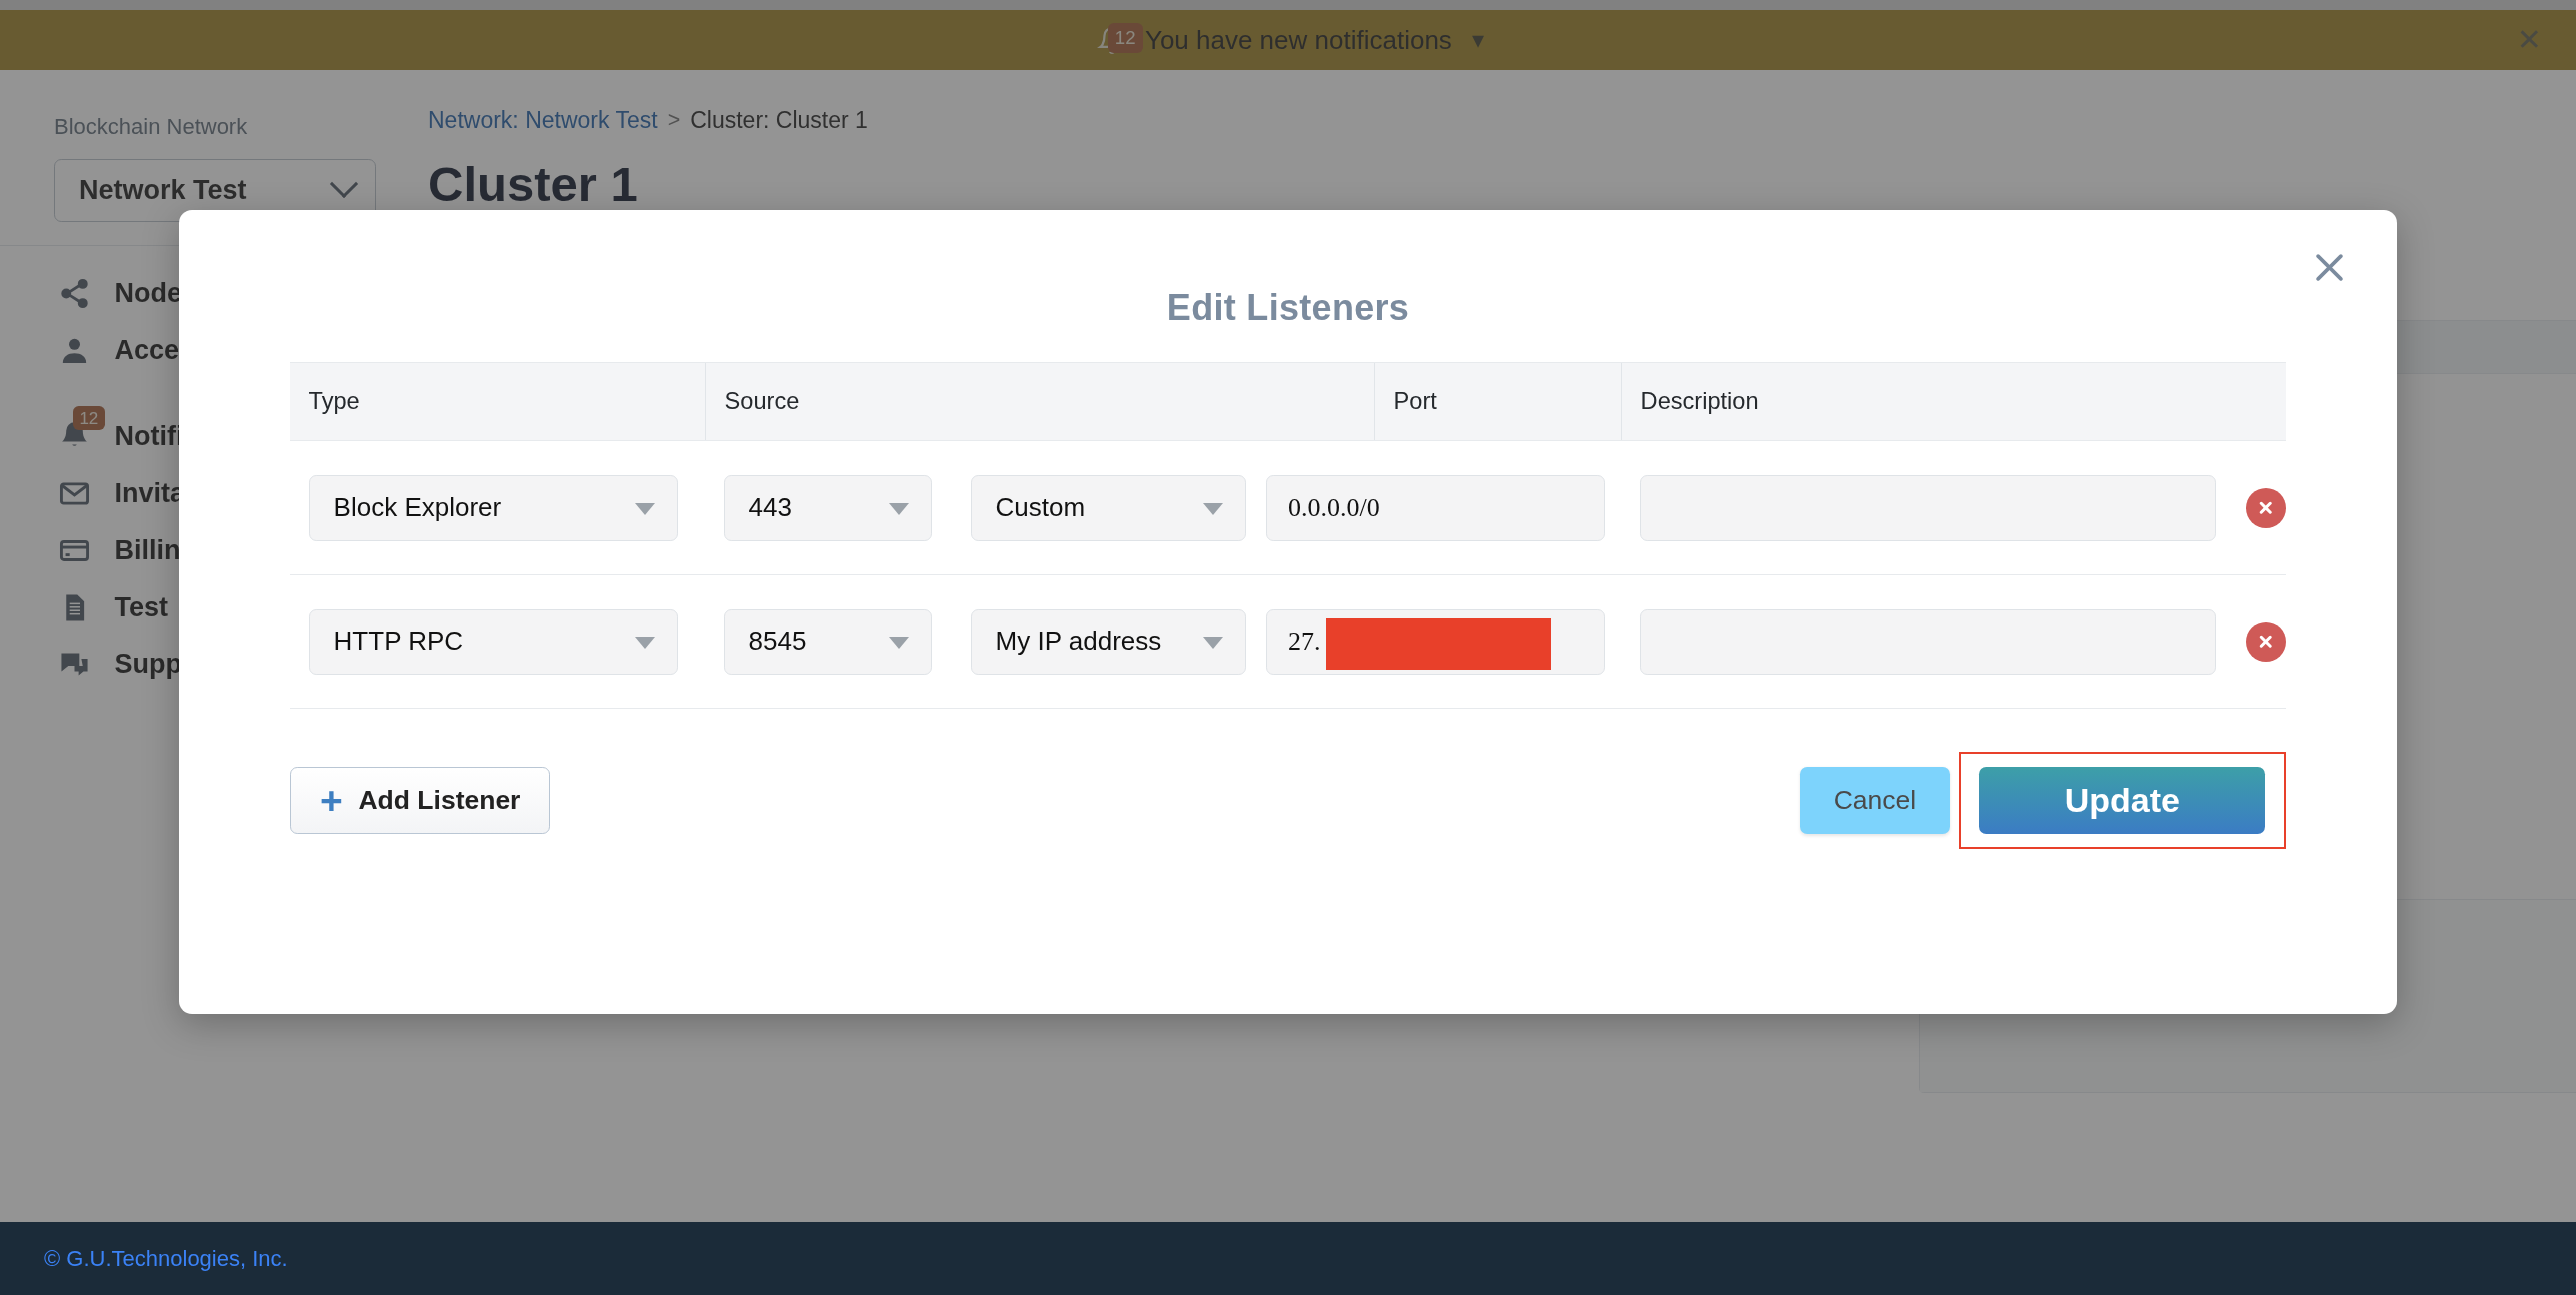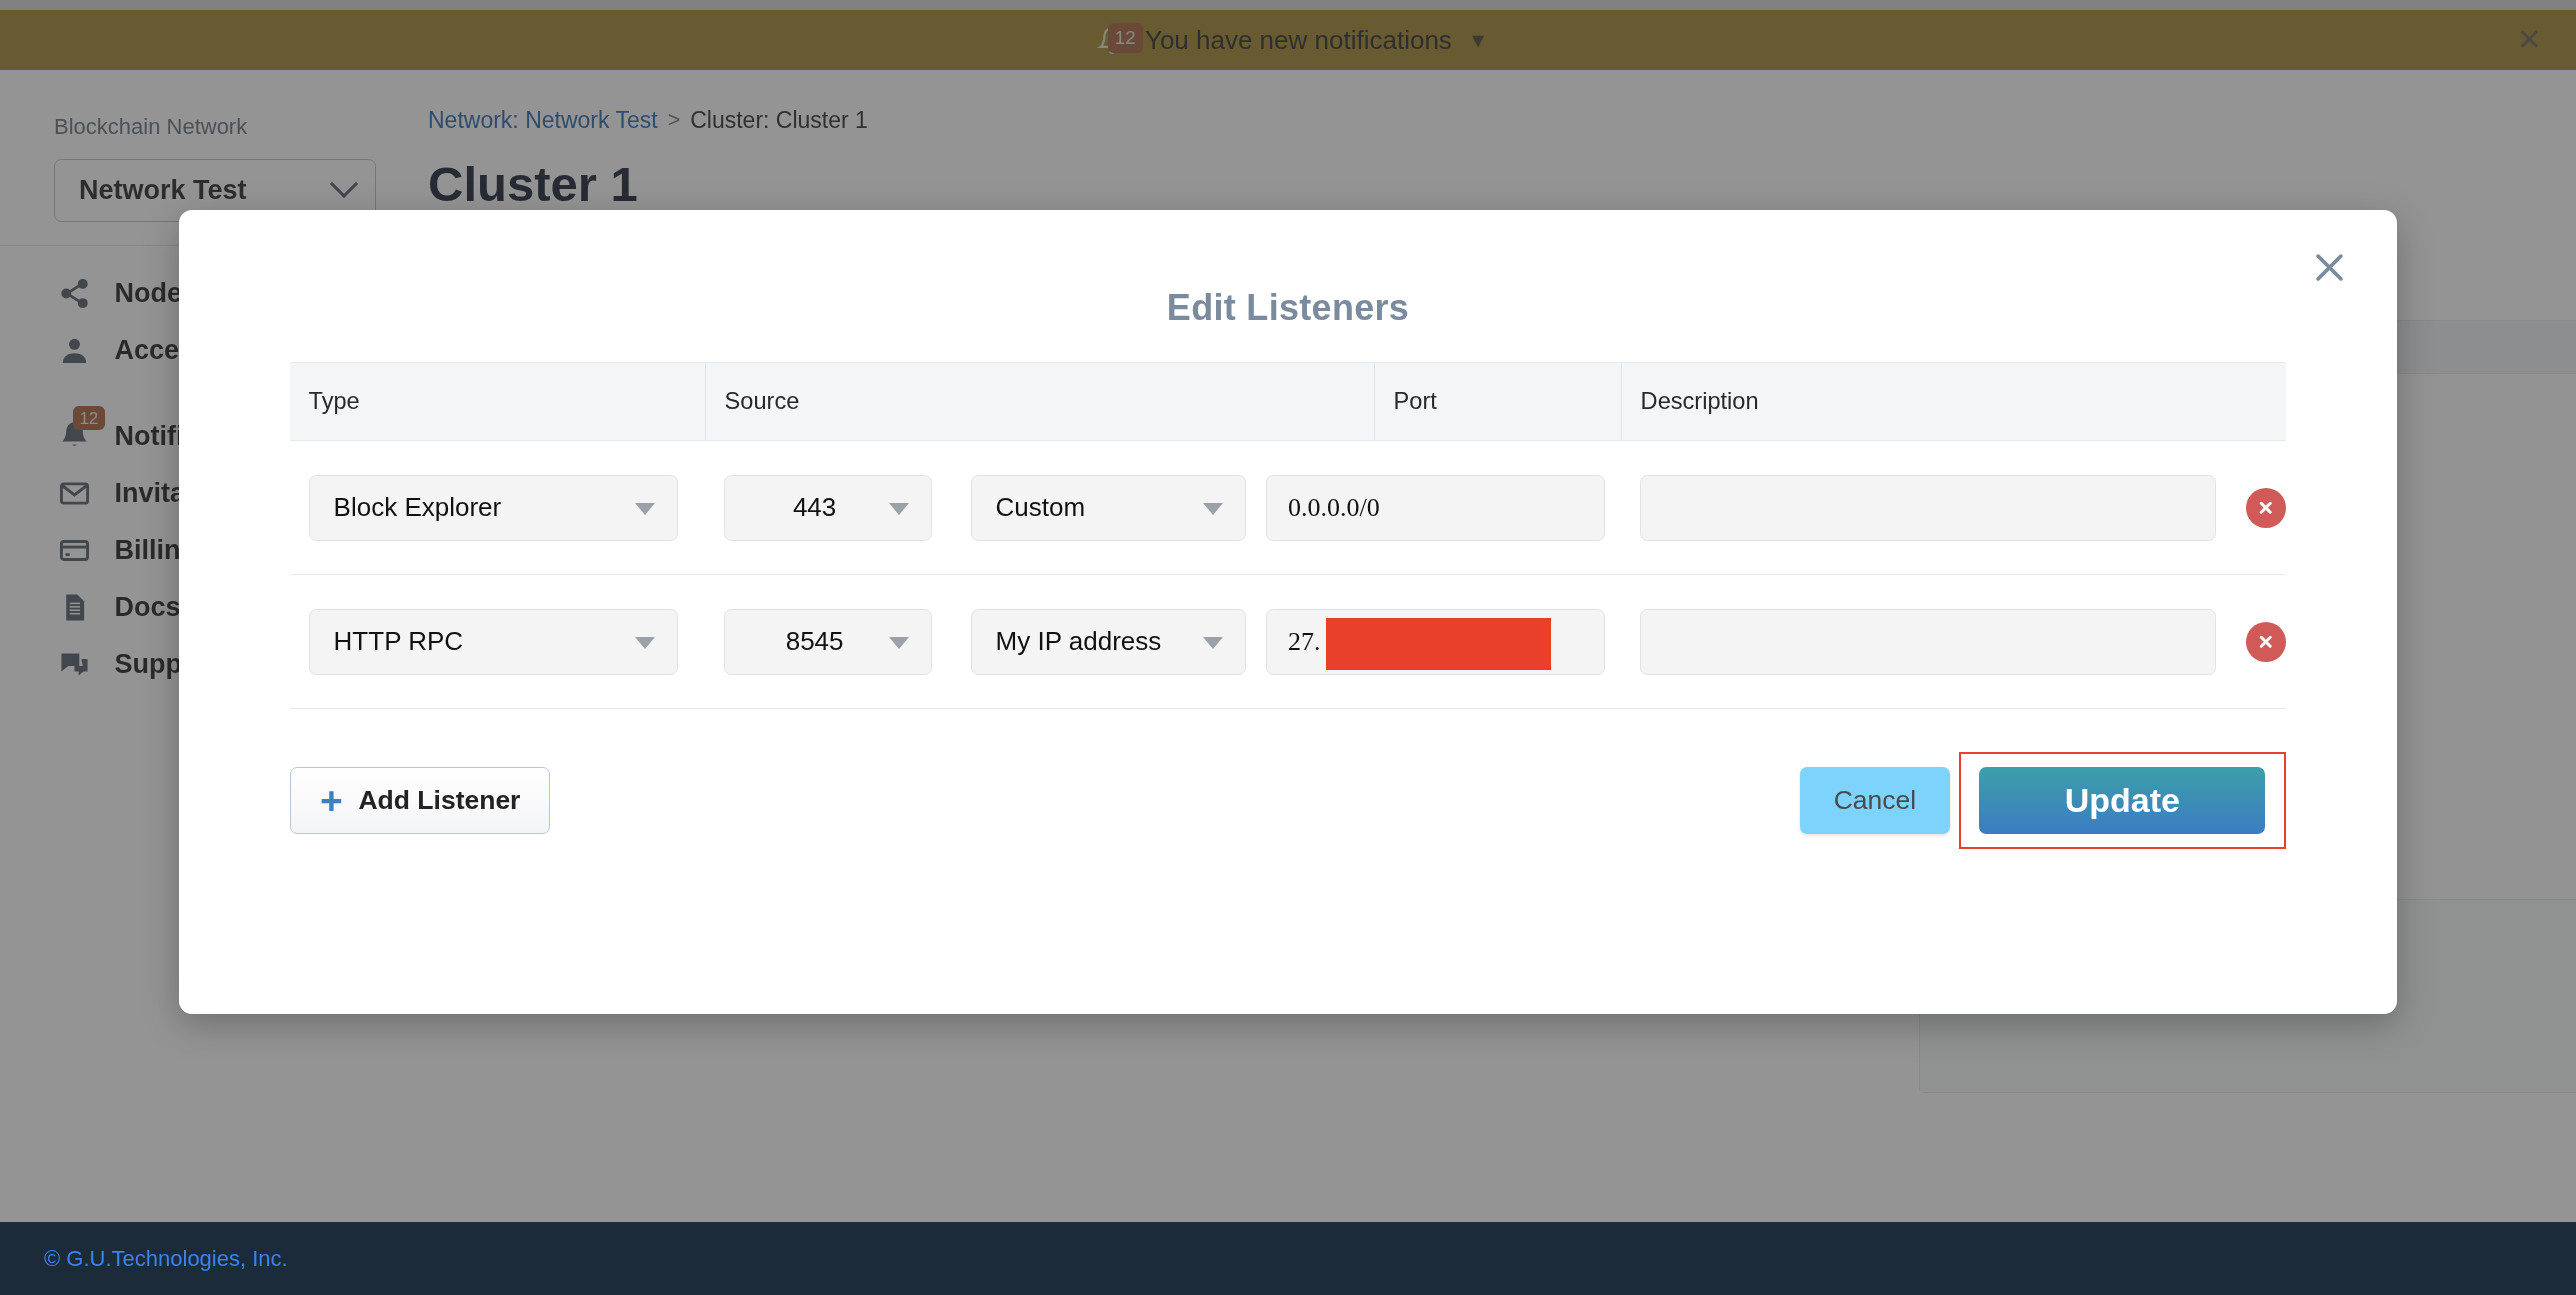--- a/index.html
+++ b/index.html
@@ -125,21 +125,21 @@
   .trow:last-of-type { border-bottom: 0.7px solid #e7eaed; }
   .cell { display: flex; align-items: center; padding-left: 18.6px; }
 
   .sel {
     position: relative; height: 66px; background: #f4f4f5;
     border: 0.7px solid #dfe3e7; border-radius: 7.2px;
     display: flex; align-items: center; padding: 0 50px 0 24px;
     font-size: 26px; color: #111;
   }
   .sel-type { width: 369px; }
-  .sel-port { width: 208px; justify-content: center; }
+  .sel-port { width: 208px; }
   .sel-src  { width: 275px; }
   .caret {
     position: absolute; right: 21.5px; top: 50%;
     width: 0; height: 0; margin-top: -4.3px;
     border-left: 10.7px solid transparent; border-right: 10.7px solid transparent;
     border-top: 12px solid #9aa1a8;
   }
   .txtin {
     height: 66px; background: #f4f4f5; border: 0.7px solid #dfe3e7; border-radius: 7.2px;
     display: flex; align-items: center; padding: 0 21.5px; font-size: 26px; color: #111;
@@ -271,21 +271,21 @@
             <svg width="33" height="33" viewBox="0 0 24 24" fill="#4a5562">
                 <path d="M6 2.5h8l5 5v14H6z"></path>
                 <g stroke="#fff" stroke-width="1.1">
                   <line x1="8.5" y1="9" x2="16" y2="9"></line>
                   <line x1="8.5" y1="11.5" x2="16" y2="11.5"></line>
                   <line x1="8.5" y1="14" x2="16" y2="14"></line>
                   <line x1="8.5" y1="16.5" x2="16" y2="16.5"></line>
                 </g>
               </svg>
           </span>
-          <span class="sb-text">Docs</span>
+          <span class="sb-text">Test</span>
         </div>
         <div class="sb-item">
           <span class="sb-icon">
             <svg width="33" height="33" viewBox="0 0 24 24" fill="#4a5562">
                 <path d="M2.5 4h13v9h-8l-5 4z"></path>
                 <path d="M17 8h4.5v9h-3l-3.5 3v-3h-3V13h6z"></path>
               </svg>
           </span>
           <span class="sb-text">Support</span>
         </div>

